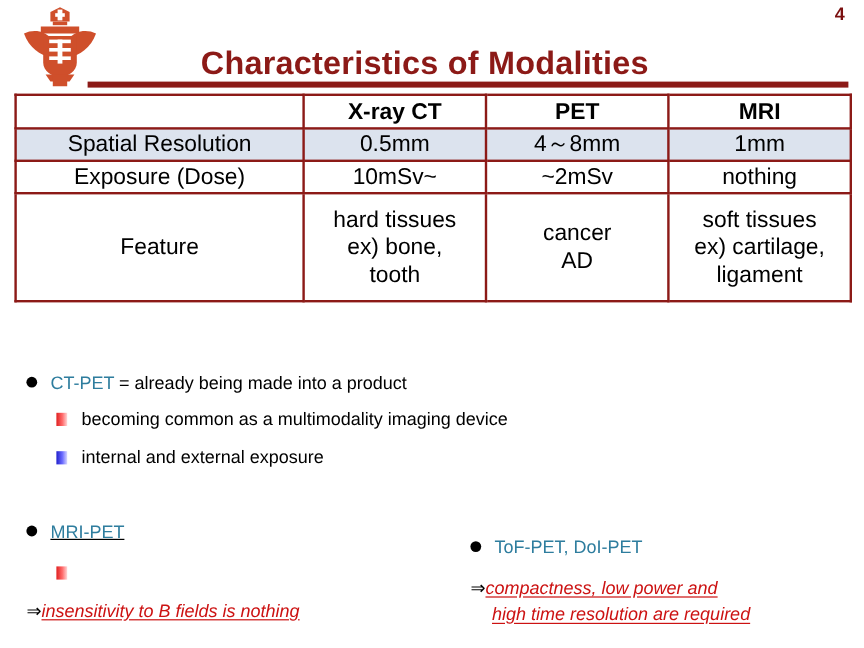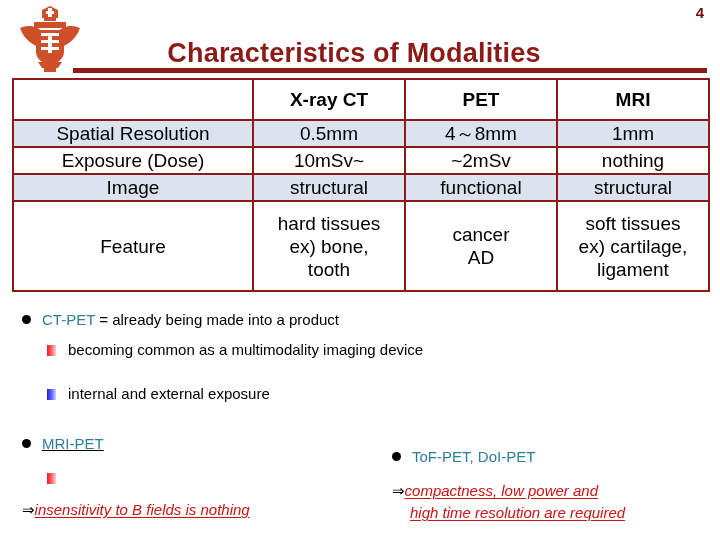--- a/index.html
+++ b/index.html
@@ -86,21 +86,21 @@
     text-align: center;
     background: #ffffff;
     box-sizing: border-box;
   }
   #modality-table tr.shaded td,
   #modality-table tr.shaded th {
     background: #dce3ee;
   }
   #modality-table thead th {
     font-weight: bold;
-    height: 41px;
+    height: 28px;
   }
   #modality-table .col-label { width: 240px; }
   #modality-table .col-data  { width: 152px; }
   #modality-table tbody tr.compact td { height: 23px; }
   #modality-table tbody tr.feature td { height: 90px; }
 
   
   .bullet-line {
     position: absolute;
     font-size: 15px;
@@ -135,21 +135,21 @@
     color: #cc1212;
     text-decoration: underline;
     text-underline-offset: 2px;
     font-style: italic;
   }
   .arrow { color: #000000; }
 
   
   #b1  { left: 22px;  top: 310px; }
   #b2  { left: 47px;  top: 340px; }
-  #b3  { left: 47px;  top: 384px; }
+  #b3  { left: 47px;  top: 372px; }
   #b4  { left: 22px;  top: 434px; text-decoration: underline; }
   #b5  { left: 47px;  top: 468px; }
   #b6  { left: 22px;  top: 500px; }
   #b7  { left: 392px; top: 435px; margin-top: 12px; }
   #b8  { left: 392px; top: 480px; }
 
   #b6 .redline, #b8 .redline { font-size: 15px; }
   #b8 { line-height: 22px; white-space: normal; width: 310px; }
   #b8 .indent2 { display: inline-block; padding-left: 18px; }
 </style>
@@ -207,26 +207,20 @@
       <td>0.5mm</td>
       <td>4～8mm</td>
       <td>1mm</td>
     </tr>
     <tr class="compact">
       <td>Exposure (Dose)</td>
       <td>10mSv~</td>
       <td>~2mSv</td>
       <td>nothing</td>
     </tr>
-    <tr class="shaded compact">
-      <td>Image</td>
-      <td>structural</td>
-      <td>functional</td>
-      <td>structural</td>
-    </tr>
     <tr class="feature">
       <td>Feature</td>
       <td class="ml">hard tissues<br>ex) bone,<br>tooth</td>
       <td class="ml">cancer<br>AD</td>
       <td class="ml">soft tissues<br>ex) cartilage,<br>ligament</td>
     </tr>
   </tbody>
 </table>
 
 <div class="bullet-line" id="b1">

